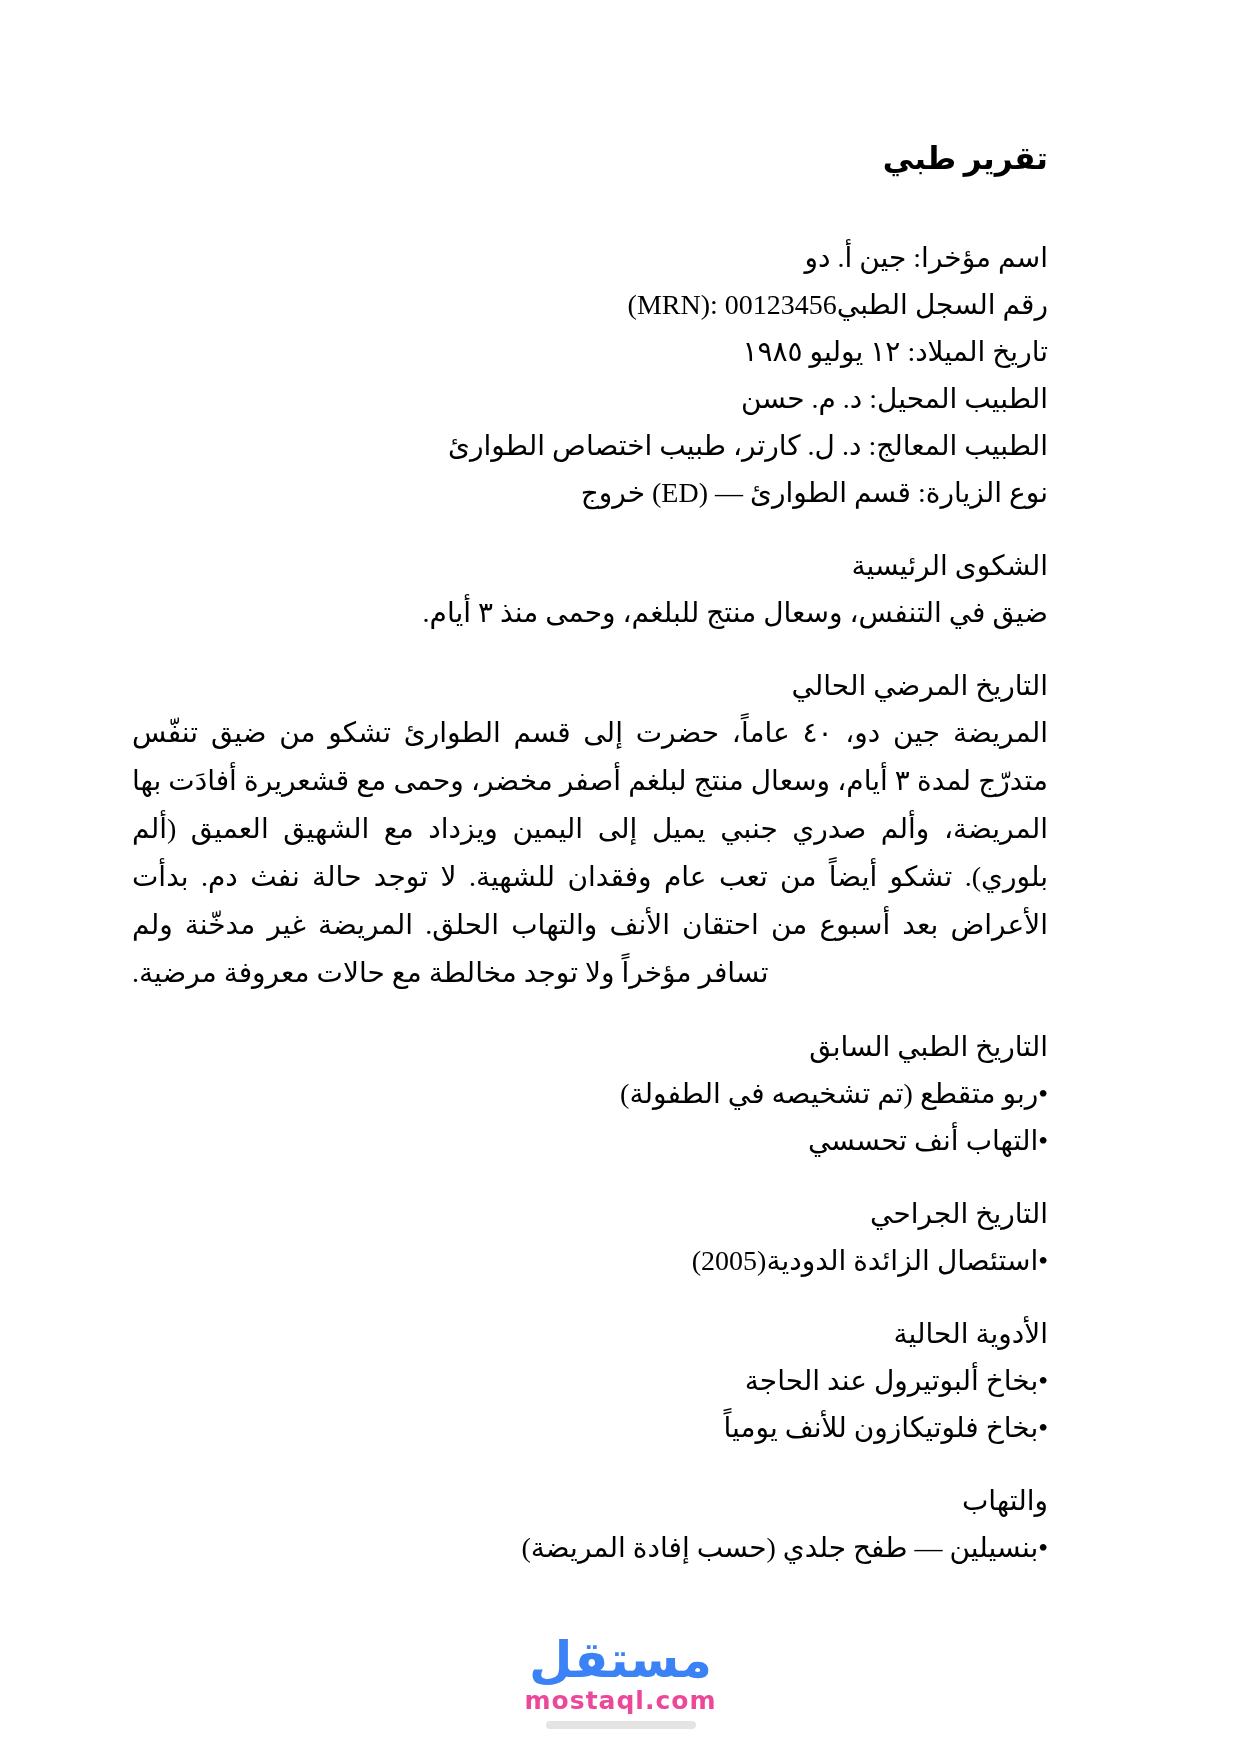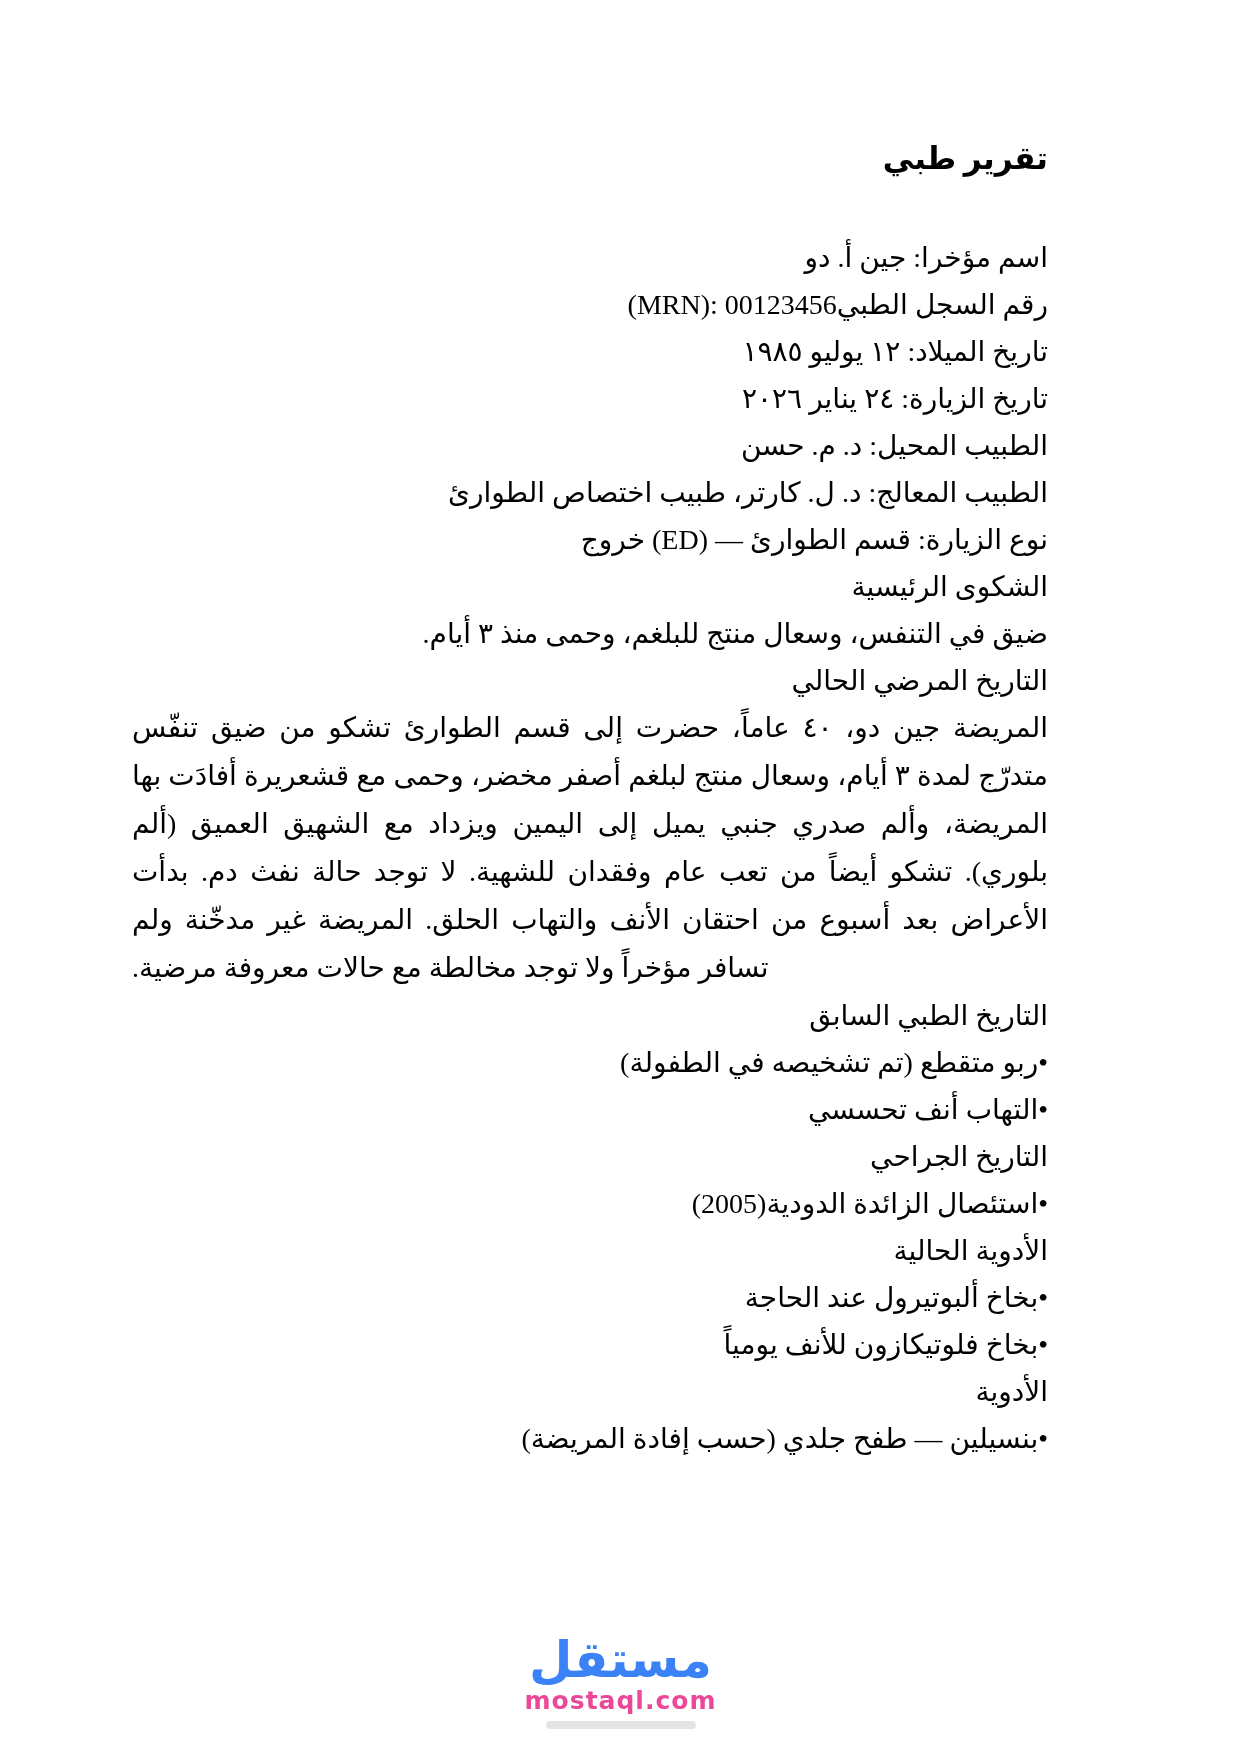--- a/index.html
+++ b/index.html
@@ -33,20 +33,21 @@
     line-height: 42px;
   }
   .info-block {
     margin-top: 54px;
   }
   .info-block .line {
     line-height: 47px;
     white-space: nowrap;
   }
   .section {
+    margin-top: 26px;
   }
   .section .heading {
     line-height: 47px;
   }
   .section .body-line {
     line-height: 47px;
   }
   .section .para {
     text-align: justify;
     -moz-text-align-last: left;
@@ -95,21 +96,20 @@
 
 <div class="page">
   <div class="content">
 
     <div class="doc-title">تقرير طبي</div>
 
     <div class="info-block">
       <div class="line">اسم مؤخرا: جين أ. دو</div>
       <div class="line">رقم السجل الطبي‪(MRN): 00123456‬</div>
       <div class="line">تاريخ الميلاد: ١٢ يوليو ١٩٨٥</div>
-      <div class="line">تاريخ الزيارة: ٢٤ يناير ٢٠٢٦</div>
       <div class="line">الطبيب المحيل: د. م. حسن</div>
       <div class="line">الطبيب المعالج: د. ل. كارتر، طبيب اختصاص الطوارئ</div>
       <div class="line">نوع الزيارة: قسم الطوارئ — ‪(ED)‬ خروج</div>
     </div>
 
     <div class="section">
       <div class="heading">الشكوى الرئيسية</div>
       <div class="body-line">ضيق في التنفس، وسعال منتج للبلغم، وحمى منذ ٣ أيام.</div>
     </div>
 
@@ -129,21 +129,21 @@
       <div class="bullet-item">•استئصال الزائدة الدودية‪(2005)‬</div>
     </div>
 
     <div class="section">
       <div class="heading">الأدوية الحالية</div>
       <div class="bullet-item">•بخاخ ألبوتيرول عند الحاجة</div>
       <div class="bullet-item">•بخاخ فلوتيكازون للأنف يومياً</div>
     </div>
 
     <div class="section">
-      <div class="heading">الأدوية</div>
+      <div class="heading">والتهاب</div>
       <div class="bullet-item">•بنسيلين — طفح جلدي (حسب إفادة المريضة)</div>
     </div>
 
   </div>
 
   <div class="watermark">
     <div class="wm-logo">مستقل</div>
     <div class="wm-site">mostaql.com</div>
     <div class="wm-blur"></div>
   </div>

